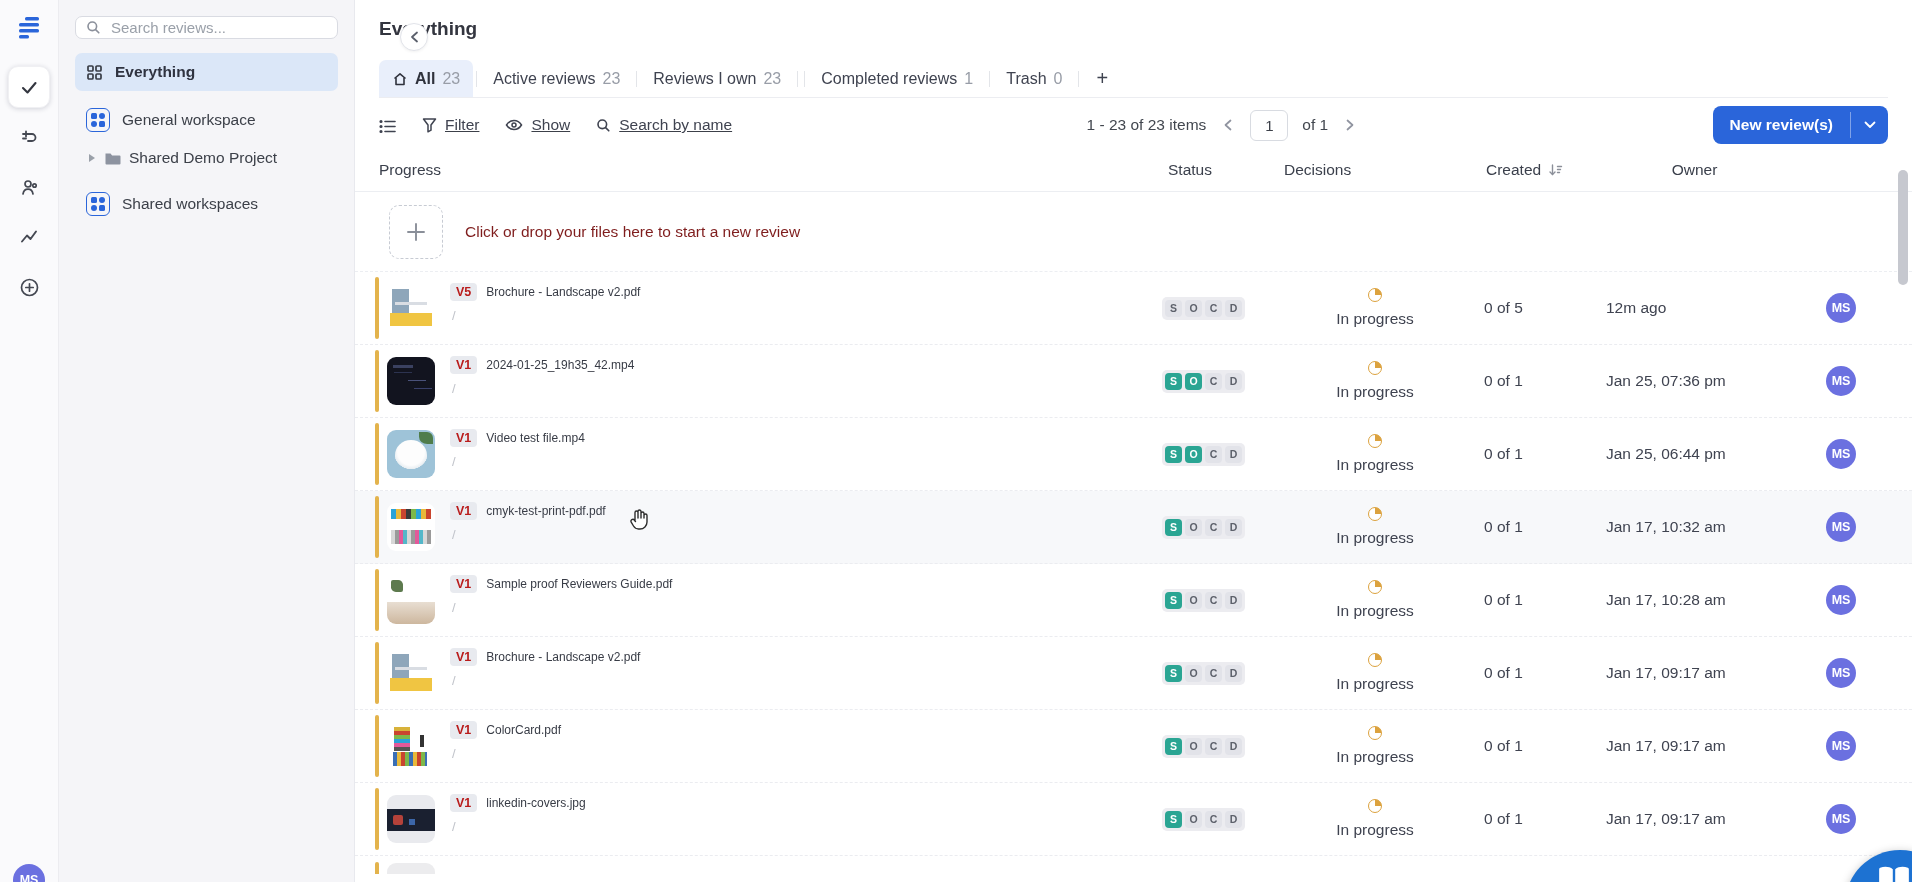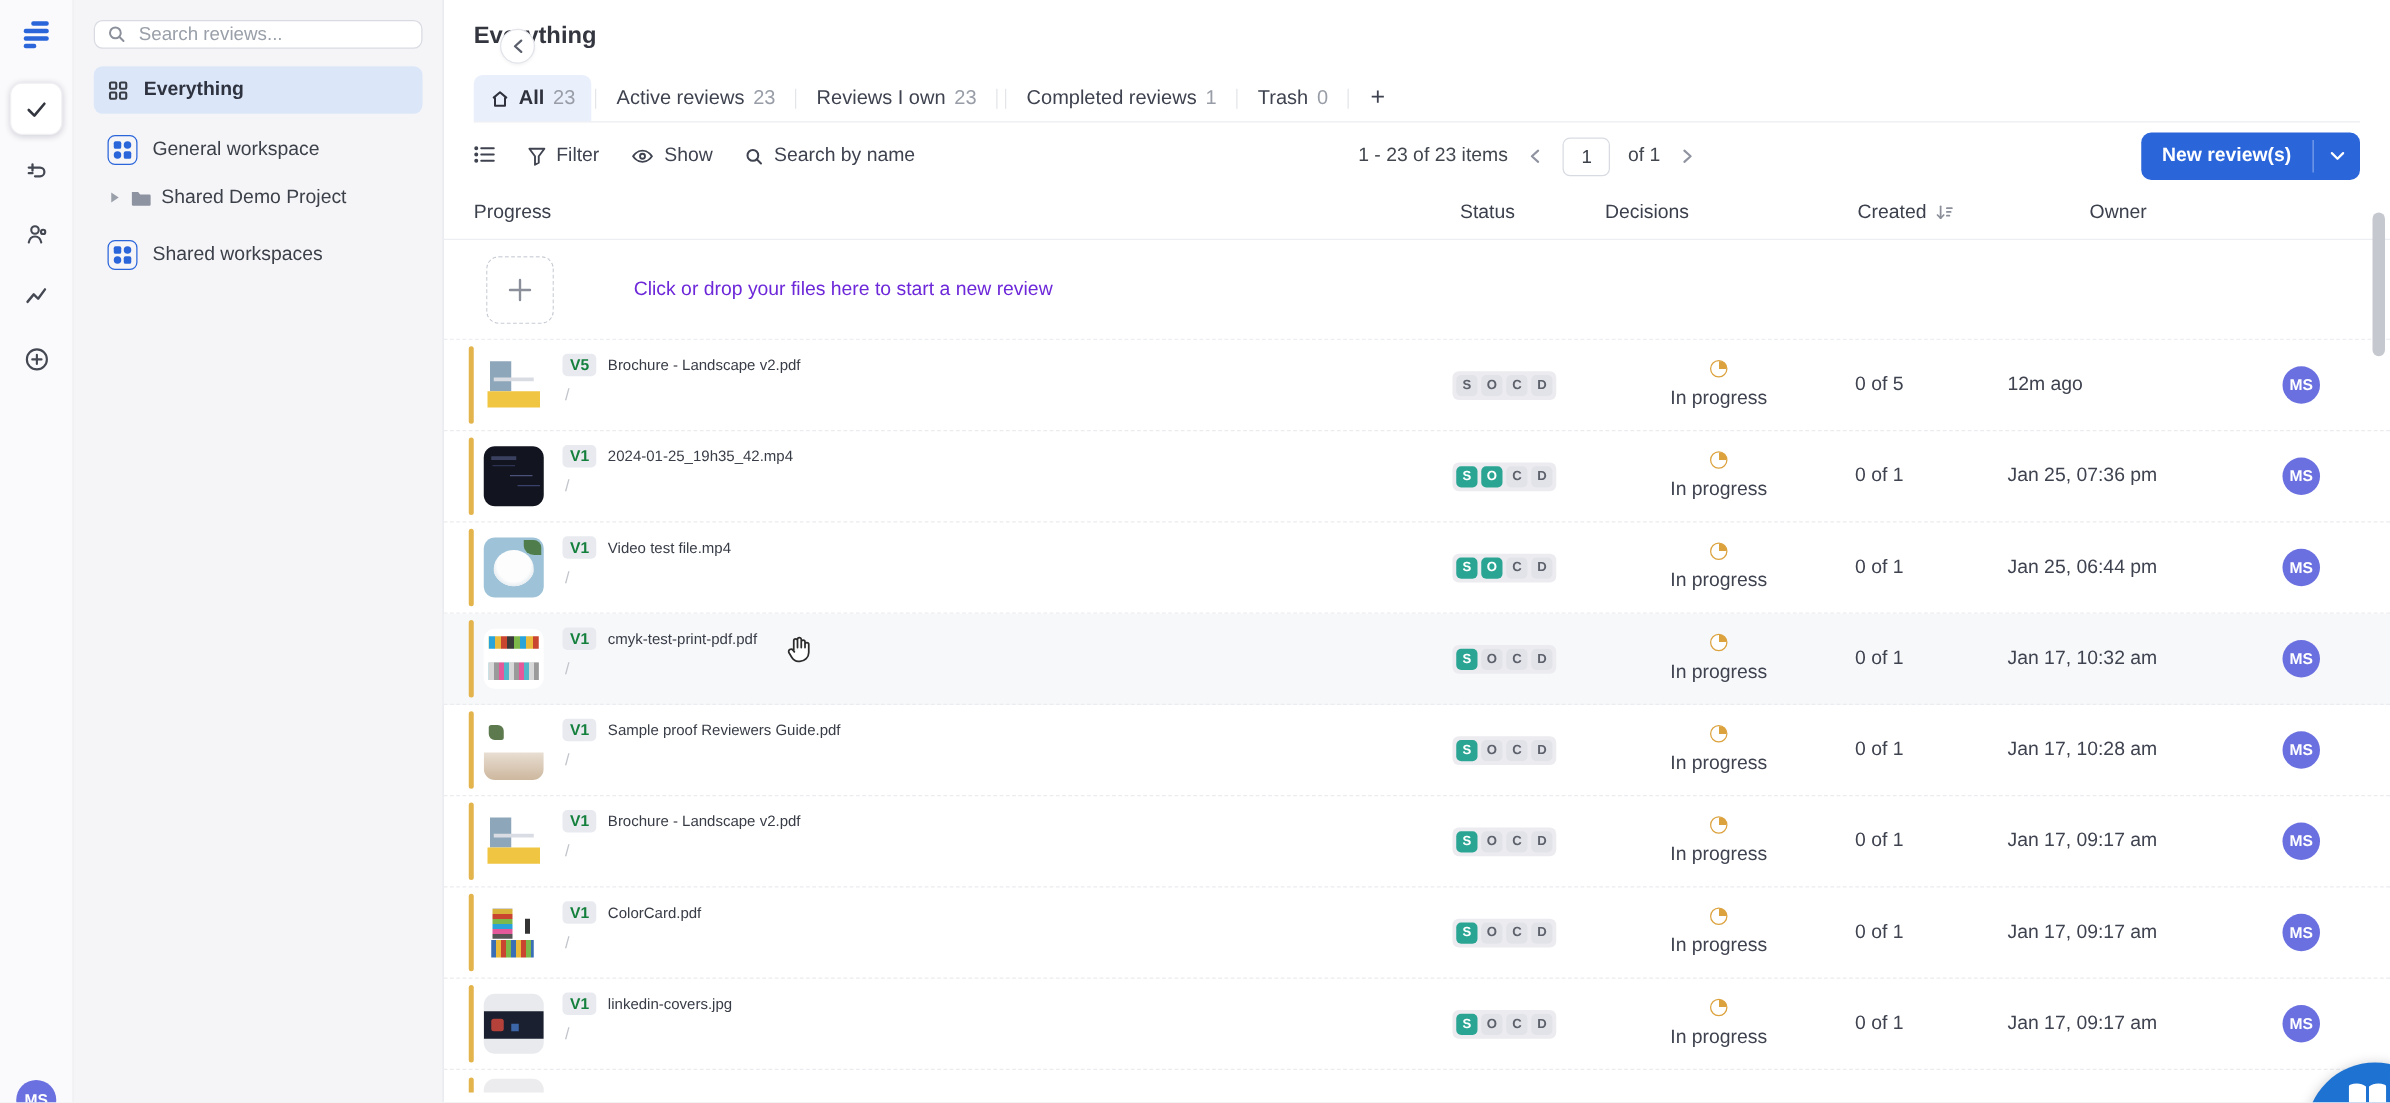--- a/index.html
+++ b/index.html
@@ -50,21 +50,21 @@
 
   .tabbar{display:flex;align-items:stretch;height:38px;margin:2px 24px 0 24px;border-bottom:1px solid #ecedf1;}
   .tab{display:flex;align-items:center;gap:7px;padding:0 13px;font-size:16px;color:#3f4350;cursor:pointer;}
   .tab[data-active="true"]{background:#e9effb;border-radius:7px 7px 0 0;}
   .tab[data-active="true"] .tab-label{font-weight:700;color:#2f323c;}
   .tab-count{color:#989da7;}
   .tab-sep{width:1px;height:16px;background:#e3e5e9;align-self:center;margin:0 3px;}
   .tab-add{display:flex;align-items:center;padding:0 14px;font-size:20px;color:#3f4350;cursor:pointer;}
 
   .toolbar{height:46px;display:flex;align-items:center;padding:0 24px;margin-top:4px;}
-  .tool-group{display:flex;align-items:flex-start;gap:26px;}
+  .tool-group{display:flex;align-items:flex-end;gap:26px;text-decoration:underline;}
   .tool-item{display:flex;align-items:center;gap:8px;font-size:15.5px;color:#3f4350;cursor:pointer;}
   .pager-group{display:flex;align-items:center;gap:14px;margin:0 auto;}
   .range-text{font-size:15.5px;color:#42474f;}
   .pg-btn{color:#9094a0;cursor:pointer;padding:2px 4px;}
   .pg-input{width:38px;height:31px;border:1px solid #d8dbe1;border-radius:6px;text-align:center;
             font-size:15px;font-family:inherit;color:#3c4049;outline:none;}
   .pg-total{font-size:15.5px;color:#42474f;}
   .new-review{display:flex;align-items:stretch;height:38px;background:#2a65da;border-radius:8px;
               color:#fff;overflow:hidden;cursor:pointer;flex:none;}
   .nr-main{display:flex;align-items:center;padding:0 17px;font-size:15.5px;font-weight:700;}
@@ -78,33 +78,33 @@
   .th.status{padding-left:6px;}
   .th.decisions{padding-left:12px;}
   .th.created{padding-left:14px;display:flex;align-items:center;gap:7px;}
   .th.owner{display:flex;justify-content:center;}
 
   .tbody{position:relative;}
   .dropzone-row{height:80px;display:flex;align-items:center;padding-left:34px;gap:22px;
                 border-bottom:1px dashed #eceef2;cursor:pointer;}
   .dz-box{width:54px;height:54px;border:1.6px dashed #c7cbd3;border-radius:10px;
           display:flex;align-items:center;justify-content:center;color:#8a8f99;}
-  .dz-text{font-size:15.5px;color:#6d28d9;margin-left:42px;}
+  .dz-text{font-size:15.5px;color:#7f1d1d;}
 
   .row{display:grid;grid-template-columns:783px 110px 200px 120px 205px 88px;
        padding-left:24px;height:73px;border-bottom:1px dashed #ebecf0;position:relative;
        align-items:center;cursor:pointer;}
   .row[data-hover="true"]{background:#f7f8fa;}
   .row-accent{position:absolute;left:20px;top:5px;bottom:5px;width:4px;border-radius:2px;background:#e3b34c;}
   .cell-name{display:flex;align-items:center;height:100%;}
   .thumb{width:48px;height:48px;border-radius:9px;background:#f1f2f5;margin-left:8px;flex:none;
          position:relative;overflow:hidden;}
   .meta{margin-left:15px;align-self:flex-start;padding-top:11px;}
   .line1{display:flex;align-items:center;gap:9px;}
-  .vbadge{background:#e8eaef;border-radius:4px;padding:2px 6px;font-size:12.5px;font-weight:700;color:#15803d;}
+  .vbadge{background:#e8eaef;border-radius:4px;padding:2px 6px;font-size:12.5px;font-weight:700;color:#b91c1c;}
   .fname{font-size:12px;color:#383c46;}
   .fpath{font-size:13px;color:#c0c3ca;margin-top:7px;padding-left:2px;}
   .socd{display:inline-flex;gap:3px;background:#ececf0;padding:3px;border-radius:5px;}
   .socd b{width:17px;height:17px;border-radius:4px;display:flex;align-items:center;justify-content:center;
           font-size:10.5px;font-weight:700;color:#5d616b;background:#e2e3e9;}
   .socd b[data-state="done"]{background:#2aa593;color:#fff;}
   .cell-status{display:flex;align-items:center;gap:8px;padding-left:6px;font-size:15.5px;color:#3f4350;flex-direction:column;}
   .status-pie{width:14px;height:14px;border-radius:50%;border:1.5px solid #dca23e;flex:none;
               background:conic-gradient(#dca23e 0 90deg,#fff 90deg 360deg);}
   .cell-decisions{padding-left:12px;font-size:15.5px;color:#3f4350;}

